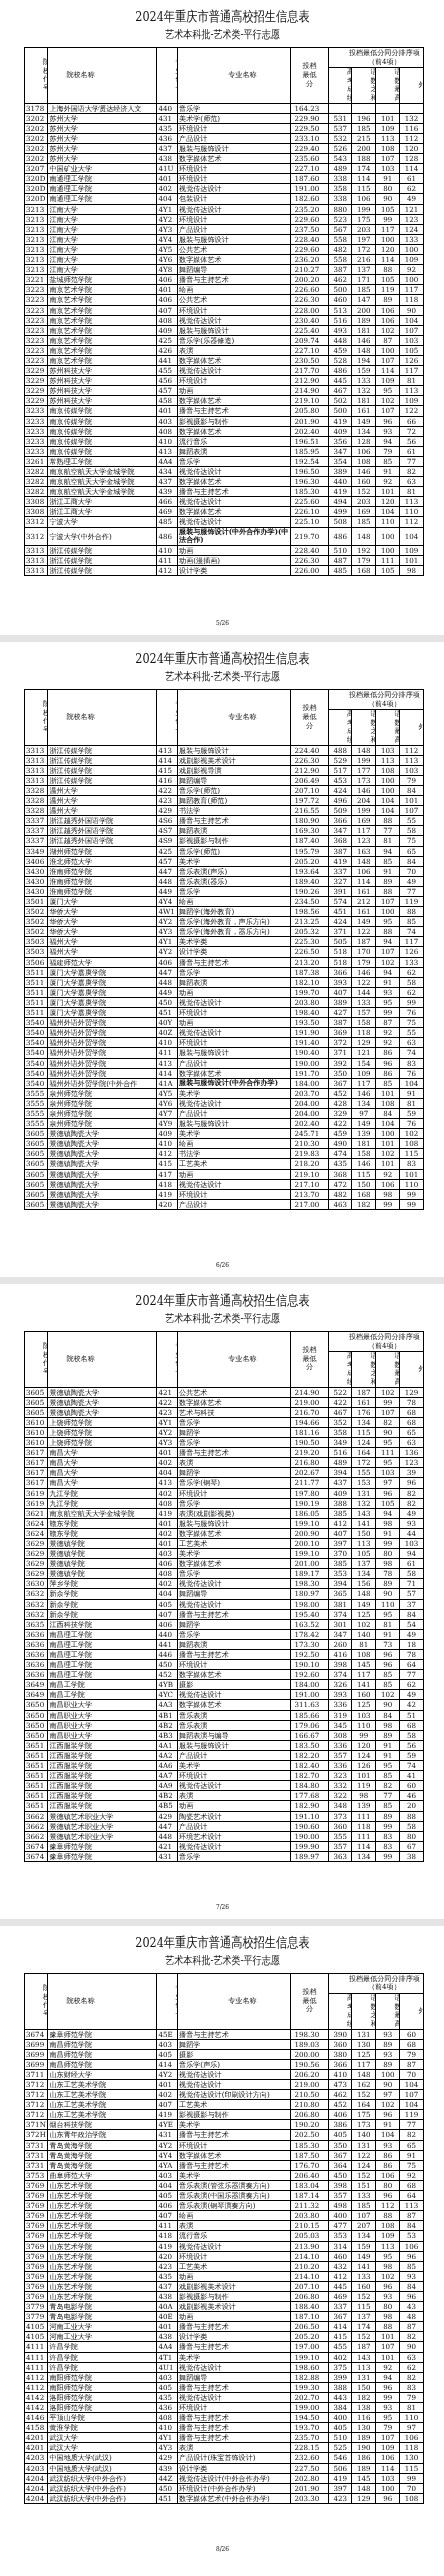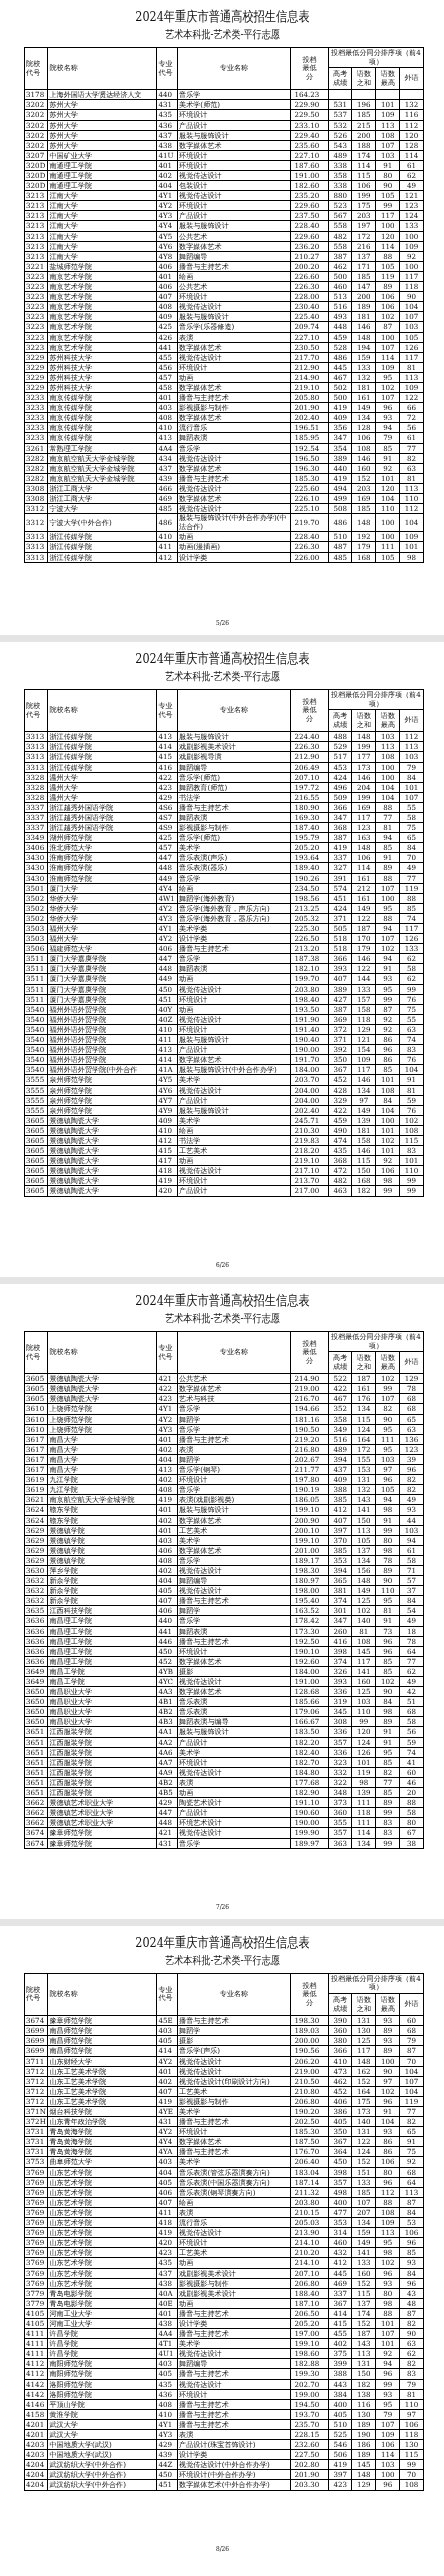--- a/index.html
+++ b/index.html
@@ -3,26 +3,26 @@
 <meta charset="utf-8">
 <style>
   html, body { margin:0; padding:0; background:#ffffff; }
   body { width:445px; font-family:"DejaVu Serif","Liberation Serif",serif; color:#111; }
   .page { position:relative; background:#fff; width:445px; padding-bottom:6.9px; }
   .page-gap { height:7.4px; background:#e4e4e4; }
   .title { text-align:center; font-size:13.7px; padding-top:6.9px; height:18.3px; line-height:18.3px; letter-spacing:0px; transform:scaleX(0.82); }
   .subtitle { text-align:center; font-size:11px; height:19.4px; line-height:19.4px; transform:scaleX(0.82); margin-bottom:2.3px; }
   table { border-collapse:collapse; margin-left:24px; width:399px; table-layout:fixed; font-size:7.1px; }
   td, th { border:0.9px solid #000; padding:0 1.1px; height:9.1px; line-height:9.1px; white-space:nowrap; overflow:hidden; font-weight:normal; }
-  th { font-size:7.1px; line-height:8.6px; }
+  th { font-size:7.1px; line-height:8.6px;padding-left:18px; }
   th.l { text-align:left; vertical-align:middle; }
   th.c { text-align:center; }
   td.n { text-align:center; }
   td.sc { text-align:left; padding-left:3.4px; }
-  td.wrap { white-space:normal; line-height:8.6px; }
+  td.wrap { white-space:normal; line-height:8.6px;font-weight:bold; }
   .footer { text-align:center; font-size:6.9px; margin-top:12.6px; height:9.1px; transform:scaleX(0.85); }
   .page-body { min-height:606px; }
 </style>
 </head>
 <body>
 
 <div id="doc">
   <section class="page">
     <div class="page-body">
       <div class="title">2024年重庆市普通高校招生信息表</div>
@@ -1485,21 +1485,21 @@
               <td class="n">393</td>
               <td class="n">160</td>
               <td class="n">102</td>
               <td class="n">49</td>
             </tr>
             <tr>
               <td>3650</td>
               <td>南昌职业大学</td>
               <td>4A3</td>
               <td>数字媒体艺术</td>
-              <td class="sc">128.68</td>
+              <td class="sc">311.63</td>
               <td class="n">336</td>
               <td class="n">125</td>
               <td class="n">90</td>
               <td class="n">42</td>
             </tr>
             <tr>
               <td>3650</td>
               <td>南昌职业大学</td>
               <td>4B1</td>
               <td>音乐表演</td>

